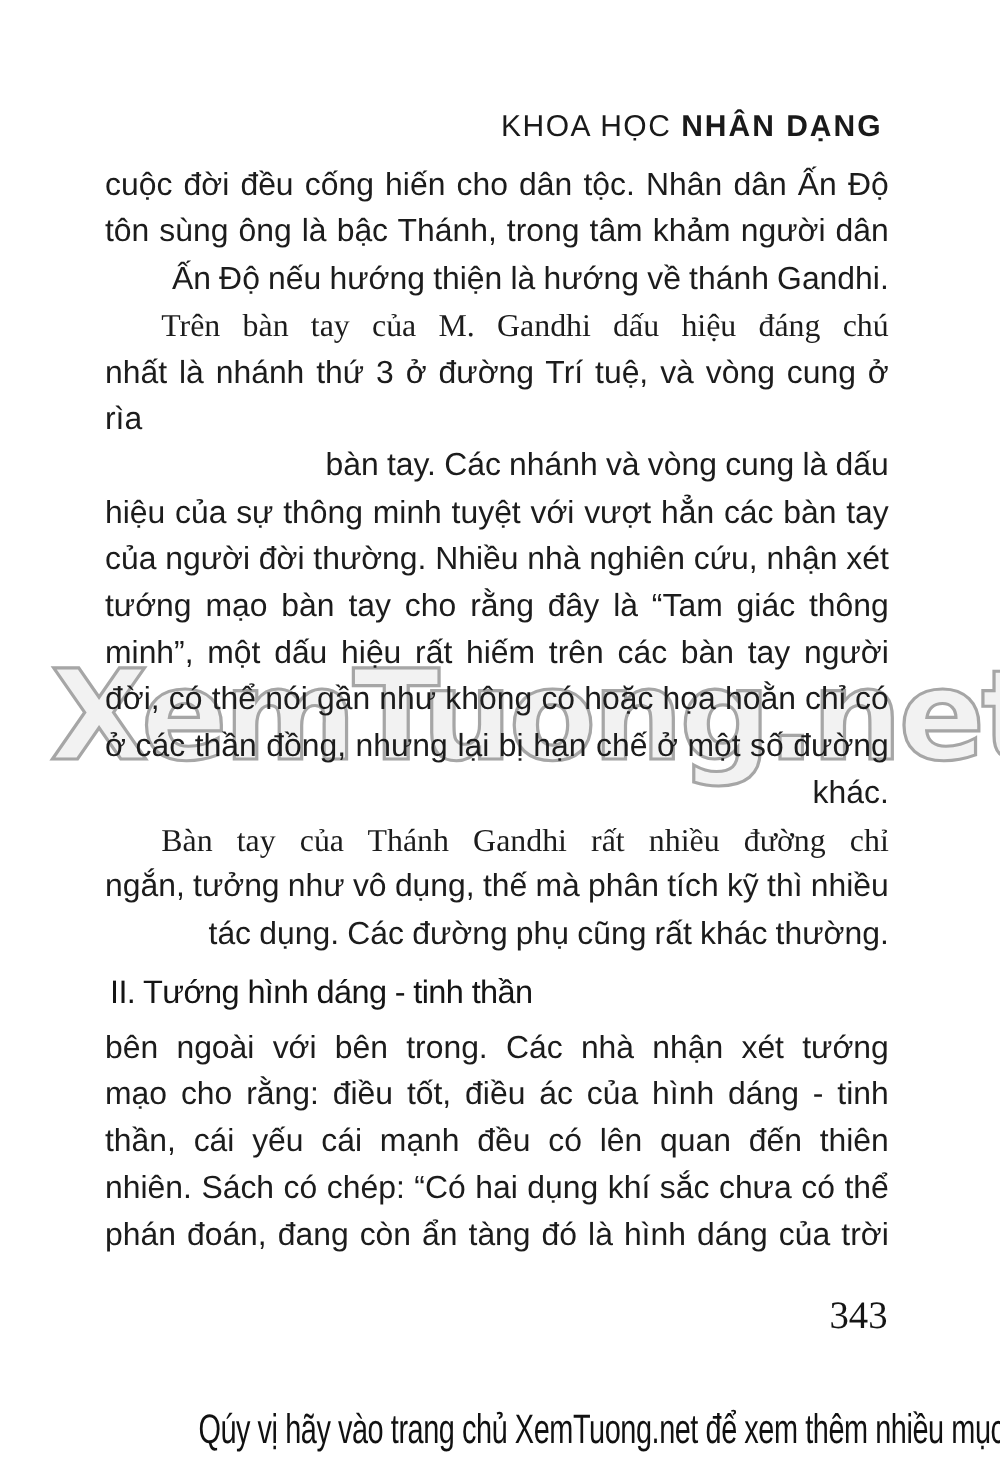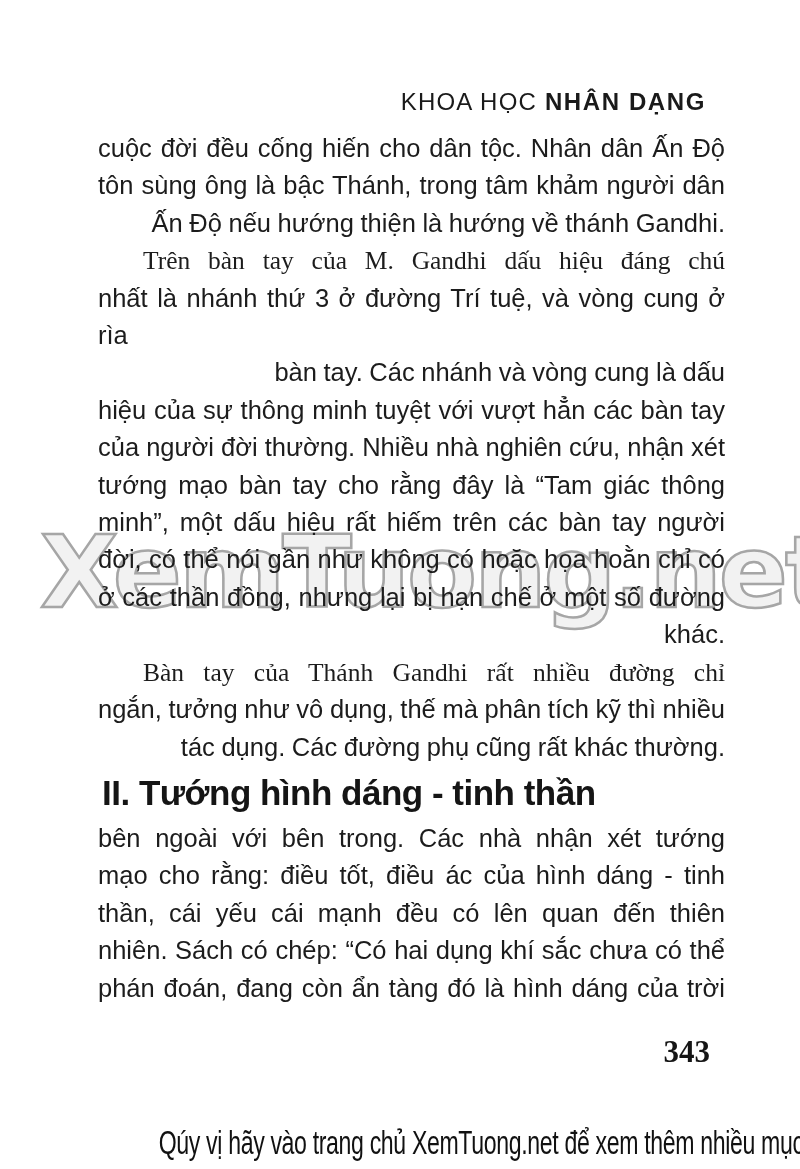--- a/index.html
+++ b/index.html
@@ -43,56 +43,56 @@
     color: #f2f2f2;
     -webkit-text-stroke: 2.5px #a6a6a6;
     transform: scaleX(1.02);
     transform-origin: left center;
     user-select: none;
   }
 
   
   .content {
     position: absolute;
-    left: 98px;
+    left: 84px;
     top: 130px;
     width: 627px;
     z-index: 2;
   }
   .line {
     font-size: 25.5px;
     line-height: 37.4px;
     word-spacing: -0.5px;
     color: #1c1c1c;
   }
   .line.fill {
     text-align: justify;
     text-align-last: justify;
     -moz-text-align-last: justify;
   }
   .line.short { text-align: right; }
   .line.indent { text-indent: 45px; font-family: Liberation Serif, serif; }
 
   .section-heading {
-    font-size: 35px;
-    font-weight: bold;
+    font-size: 26px;
+    font-weight: normal;
     line-height: 44px;
     letter-spacing: -0.5px;
     padding: 5px 0 5px 4px;
     color: #151515;
     white-space: nowrap;
   }
 
   
   .page-number {
     position: absolute;
     top: 1034px;
     right: 90px;
     font-family: "Liberation Serif", serif;
-    font-weight: bold;
+    font-weight: normal;
     font-size: 31px;
     color: #151515;
     z-index: 3;
   }
 
   
   .footer {
     position: absolute;
     left: 0;
     right: 0;

